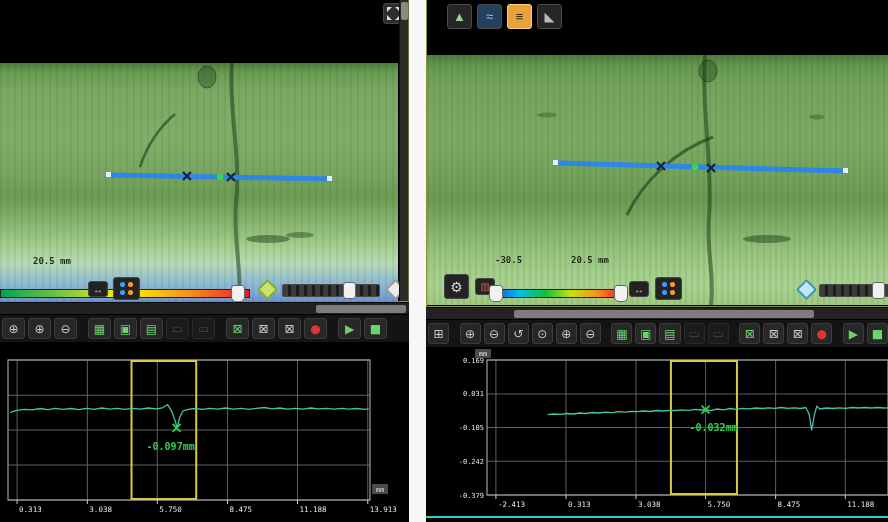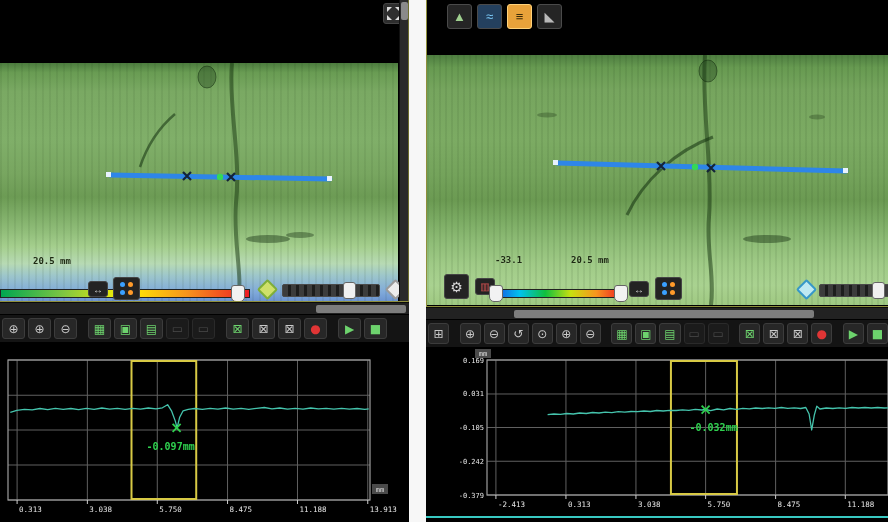--- a/index.html
+++ b/index.html
@@ -220,21 +220,21 @@
           <button class="modechip blue">≈</button>
           <button class="modechip sel">≡</button>
           <button class="modechip gray">◣</button>
         </div>
       <button class="chip" style="left:17px;top:274px;width:25px;height:25px;font-size:14px;">
           <span>⚙</span>
         </button>
       <button class="chip" style="left:48px;top:278px;width:20px;height:17px;font-size:10px;color:#d05050;">
           <span>▥</span>
         </button>
-      <div class="scale-label" style="left:68px;top:255px;">-33.1</div>
+      <div class="scale-label" style="left:68px;top:255px;">-30.5</div>
       <div class="scale-label" style="left:144px;top:255px;">20.5 mm</div>
       <div class="colorbar" id="cbR">
         <div class="cb-handle" style="left:-5px;"></div>
         <div class="cb-handle" style="left:120px;"></div>
       </div>
       <button class="chip" style="left:202px;top:281px;width:20px;height:16px;font-size:10px;">↔</button>
       <button class="chip" style="left:228px;top:277px;width:27px;height:23px;">
         <span class="dots">
             <i class="b"></i>
             <i class="o"></i>

